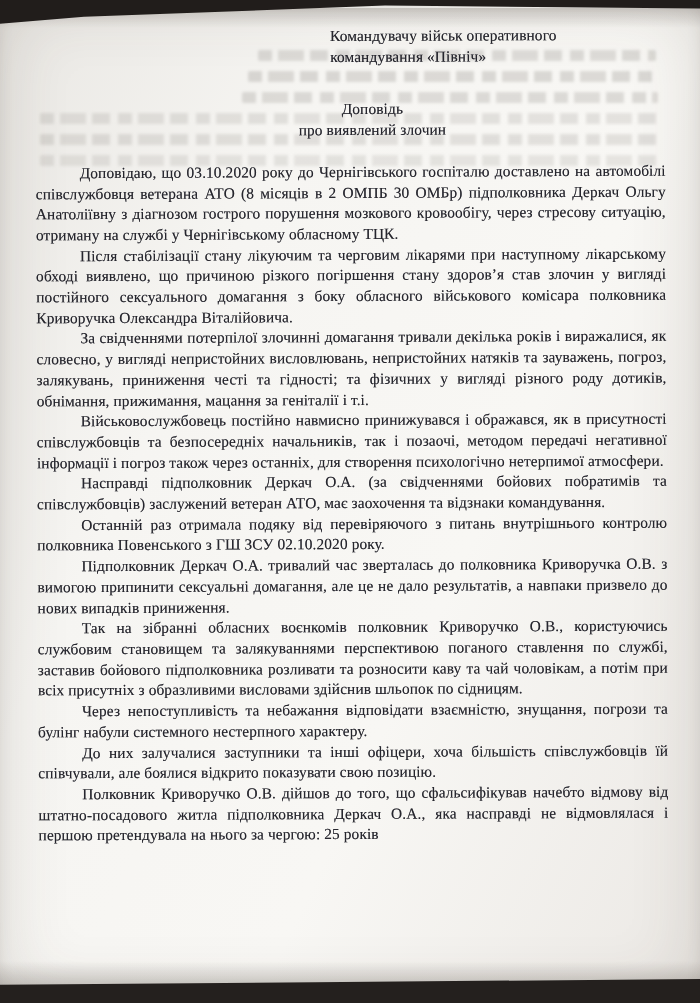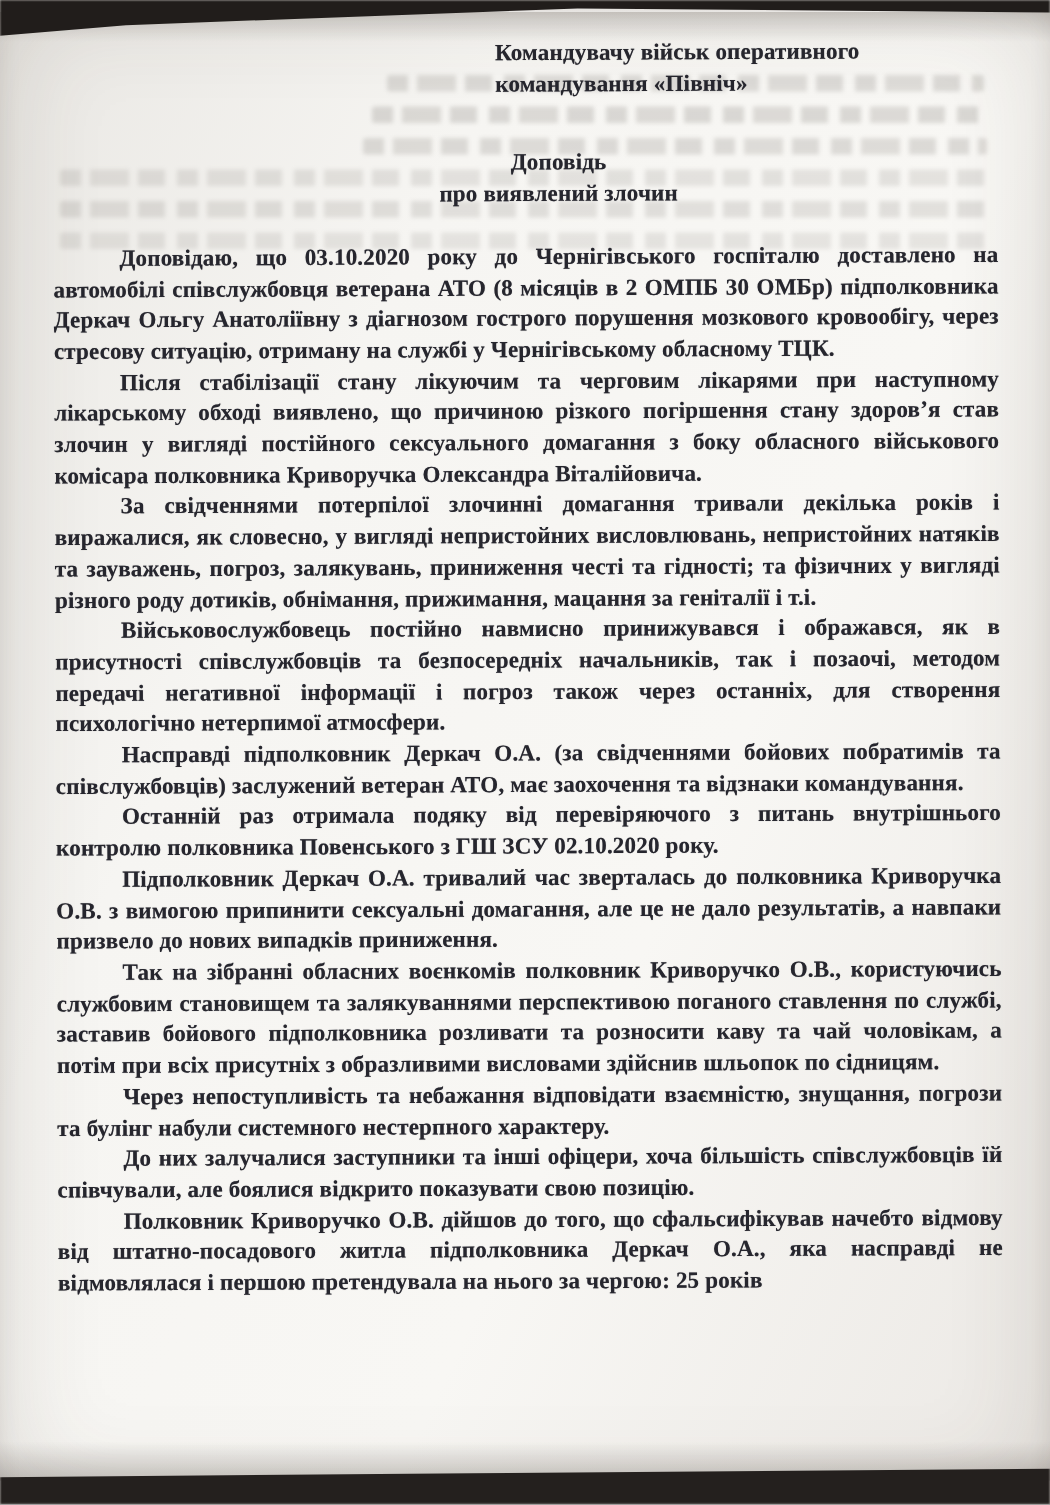--- a/index.html
+++ b/index.html
@@ -1,20 +1,19 @@
 <!DOCTYPE html>
 <html><head>
 <meta charset="utf-8">
 <style>
   html,body{margin:0;padding:0;background:#ffffff;}
   .photo{
     position:relative;width:700px;height:1003px;overflow:hidden;
     background:#262220;
     font-family:"Liberation Serif","DejaVu Serif",serif;
-    font-weight:bold;
   }
   .page{
     position:absolute;inset:0;
     background:linear-gradient(115deg,#e9e7e3 0%,#f6f5f2 30%,#f8f7f4 62%,#ebe8e4 100%);
   }
   .page::after{
     content:"";position:absolute;inset:0;pointer-events:none;
     box-shadow:inset 0 0 70px rgba(70,58,46,.16), inset 0 0 14px rgba(70,58,46,.10);
   }
   .top-shade{position:absolute;left:0;right:0;top:8px;height:20px;

